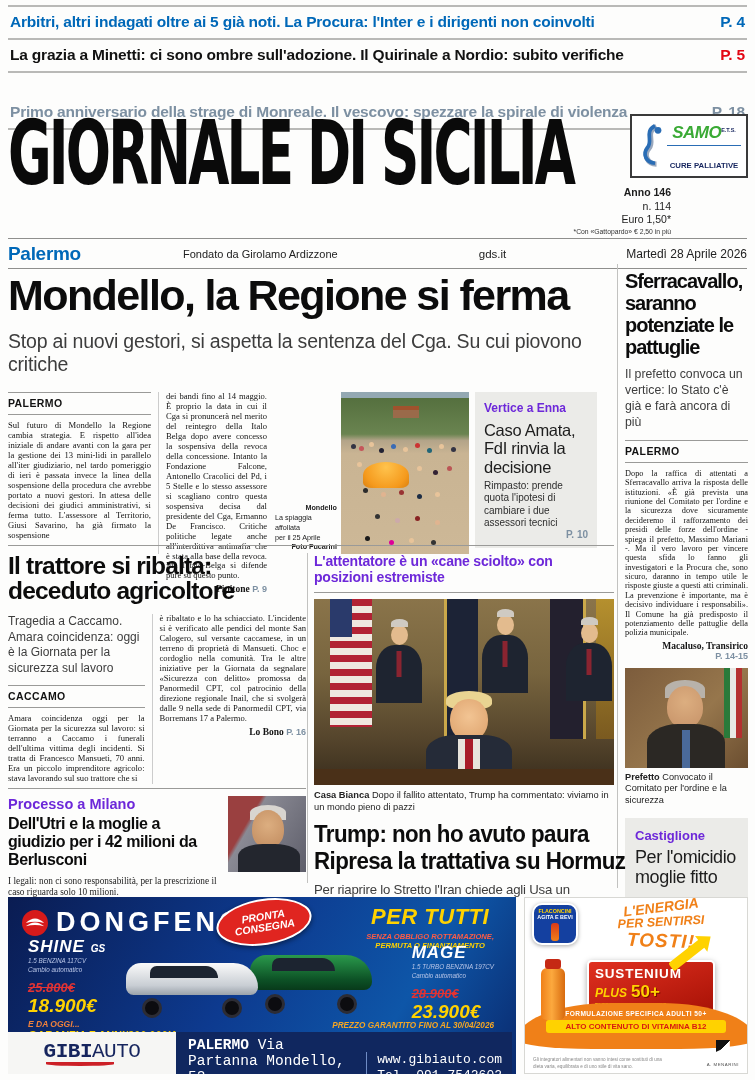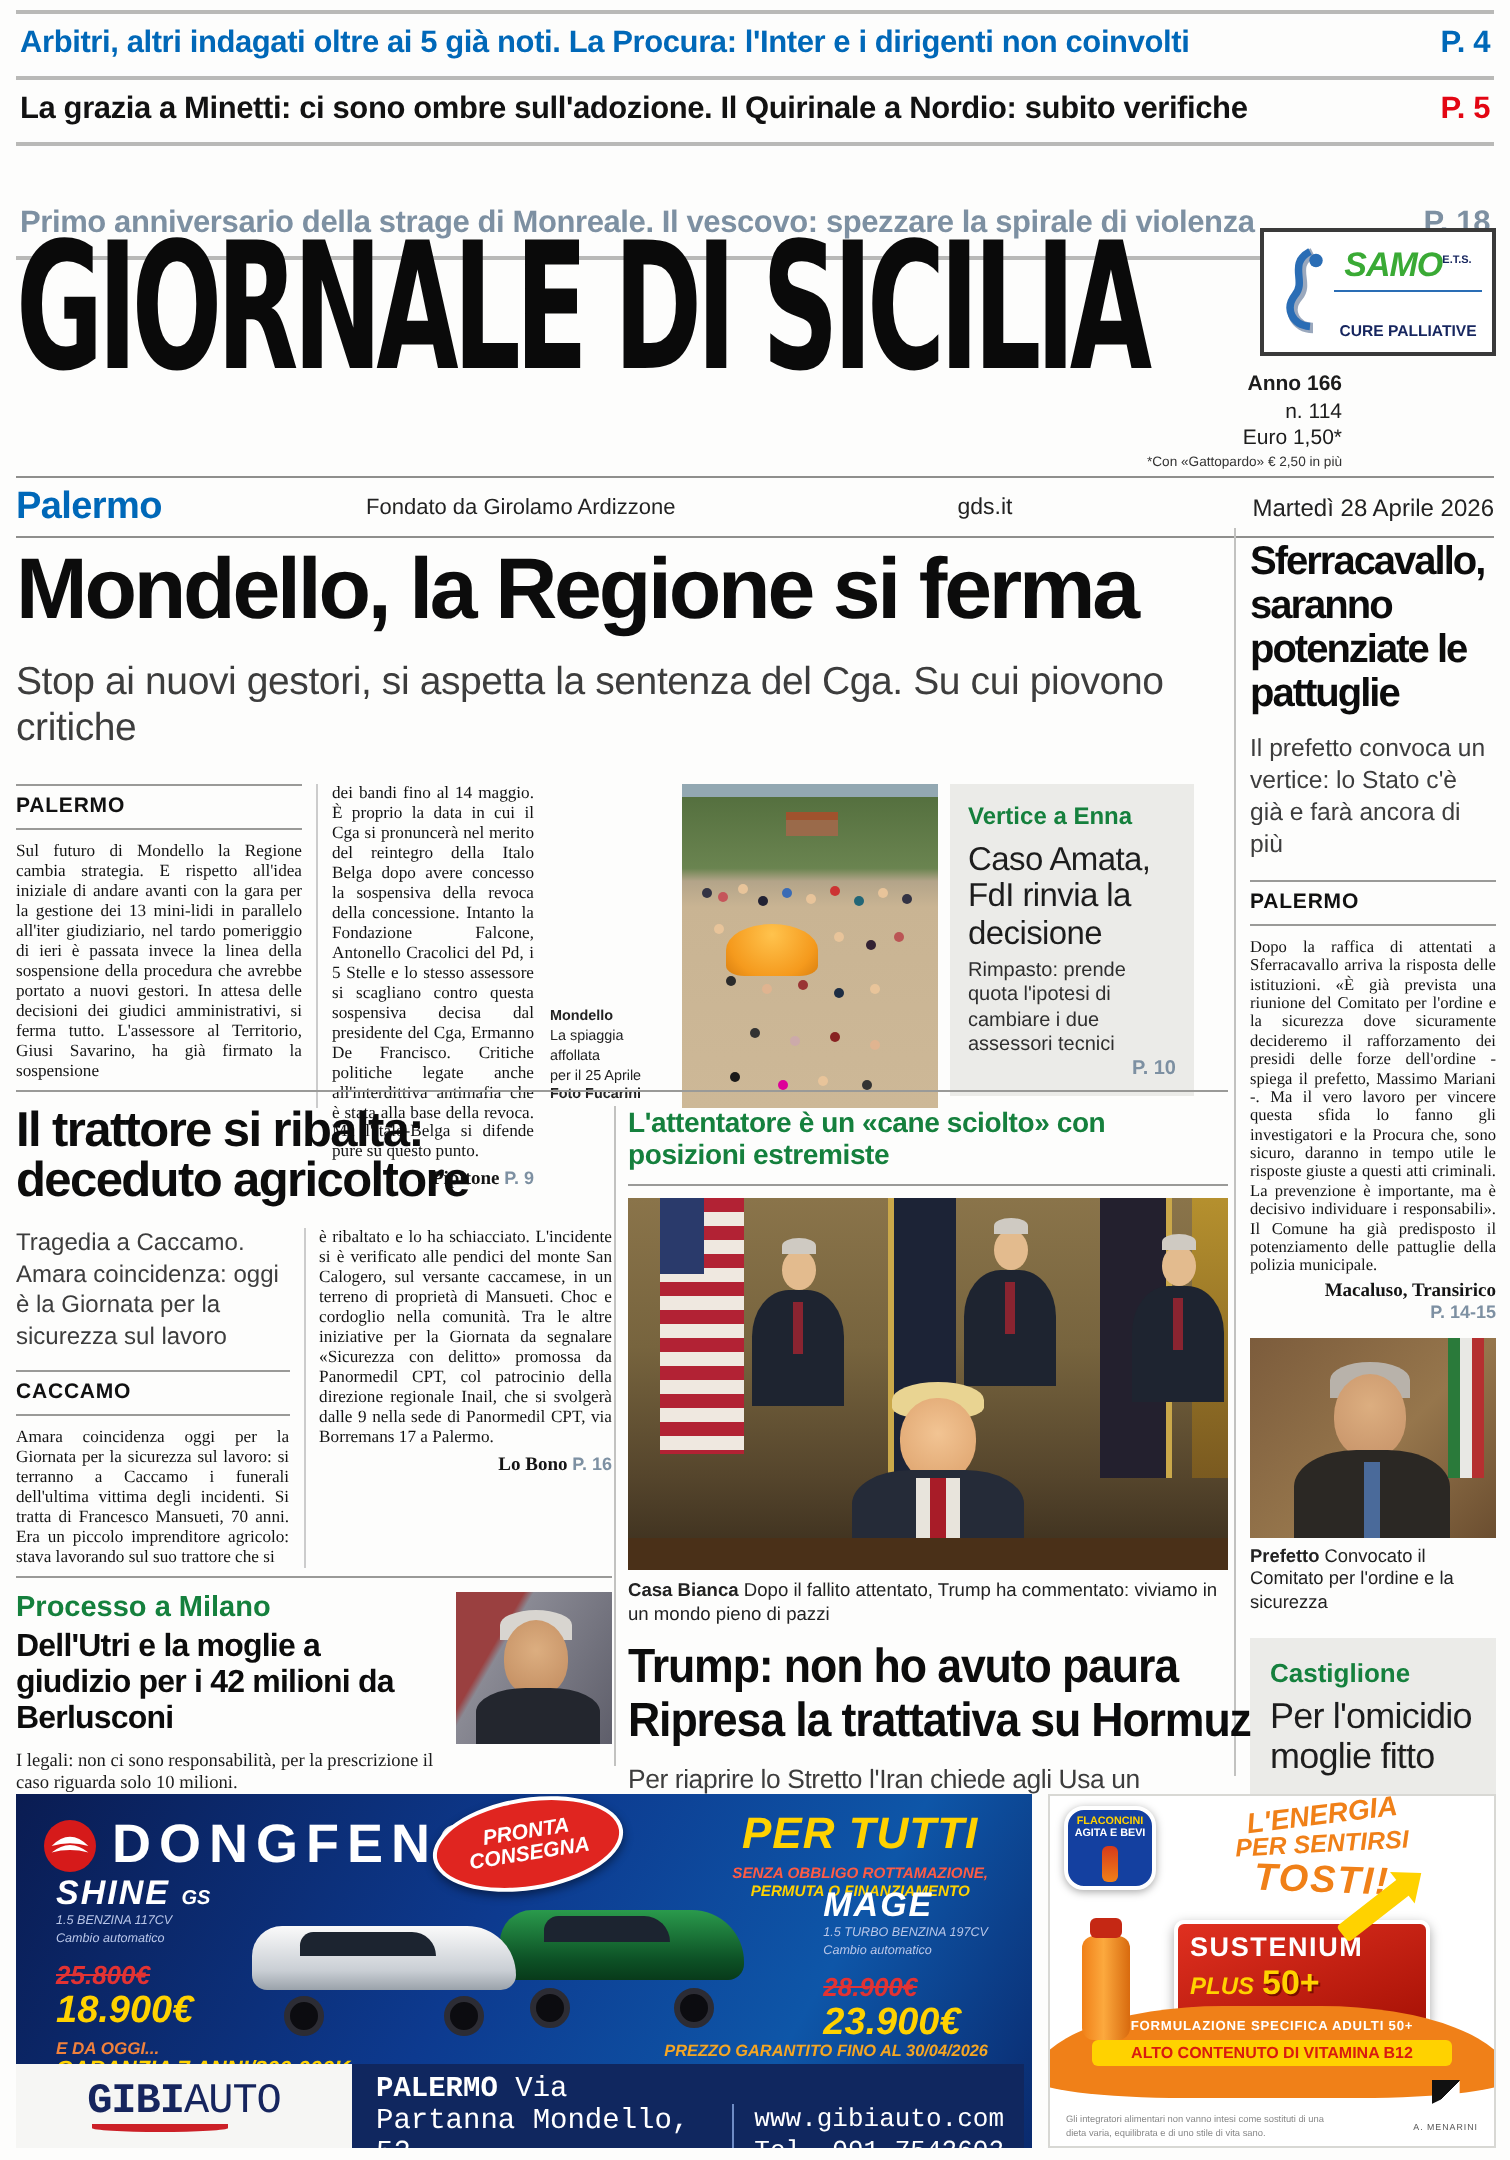--- a/index.html
+++ b/index.html
@@ -39,34 +39,34 @@
   .founded { width:225px; font-size:11px; color:#222; }
   .gds { flex:1; font-size:11.5px; color:#222; text-align:center; }
   .dateit { width:170px; font-size:12px; color:#222; text-align:right; }
   
   .kickbar { font-size:10.5px; font-weight:800; letter-spacing:.4px; color:#111;
     border-top:1px solid #9a9a98; border-bottom:1px solid #9a9a98; padding:4px 0 5px; margin-bottom:6px; }
   .body-txt { font-family:"Liberation Serif", serif; font-size:8.6px; line-height:1.16;
     text-align:justify; color:#131313; }
   .byline { font-family:"Liberation Serif", serif; font-size:9.5px; font-weight:700; text-align:right; margin-top:3px; }
   .byline .pref { color:#7d90a2; font-family:"Liberation Sans",sans-serif; font-size:9px; }
-  .bluekick { color:#15803d; font-weight:800; }
+  .bluekick { color:#6d28d9; font-weight:800; }
   .graybox { background:#ebebe8; }
   .boxpage { color:#7d90a2; font-weight:700; font-size:10px; text-align:right; }
   
   .lead { position:absolute; left:8px; top:274px; width:606px; }
   .lead h1 { font-size:43px; font-weight:800; letter-spacing:-1.6px; line-height:1; color:#0c0c0c; white-space:nowrap; }
   .lead-sub { margin-top:13px; font-size:19.5px; letter-spacing:-.2px; color:#3d3d3d; }
   .lead-cols { display:flex; margin-top:16px; height:162px; }
   .lc1 { width:143px; }
   .coldiv { width:1px; background:#ccc; margin:0 7px; }
   .lc2 { width:101px; display:flex; flex-direction:column; }
   .lcap { width:74px; padding:0 4px 2px 8px; display:flex; flex-direction:column; justify-content:flex-end;
     font-size:7.2px; line-height:1.35; color:#222; }
-  .lcap .b { font-weight:700; }
+  .lcap .b { font-weight:700;text-align:right; }
   .lphoto { width:128px; height:162px; position:relative; overflow:hidden; background:
     linear-gradient(180deg,#93a8b2 0%,#93a8b2 4%,#55703f 4%,#6a8450 26%,#b3a489 30%,#c9b493 38%,#cdb897 100%); }
   .lp-house { position:absolute; left:52px; top:14px; width:26px; height:12px; background:#9a6a4a; border-top:4px solid #a0522d; }
   .lp-umb { position:absolute; left:22px; top:70px; width:46px; height:26px; border-radius:50% 50% 20% 20%; background:radial-gradient(circle at 50% 20%,#ffc34d,#f59a1d 70%,#d97f10); }
   .lp-crowd { position:absolute; left:10px; top:52px; width:5px; height:5px; border-radius:50%; background:#334;
     box-shadow:8px 2px #c5555a,18px -2px #e8c49a,28px 4px #223,40px 0 #3a6bb5,52px 3px #e8c49a,64px -1px #c33,
     76px 4px #267,88px 0 #e8c49a,100px 3px #334,6px 18px #e8c49a,20px 22px #c87,34px 20px #245,50px 24px #d4b,
     66px 22px #e8c49a,82px 26px #323,96px 22px #b55,12px 44px #2b2b2b,30px 48px #e0b490,48px 46px #933,
     66px 50px #1d2d44,84px 48px #e8c49a,24px 70px #333,44px 74px #caa,64px 72px #822,84px 76px #e0b490,
     14px 92px #1a1a1a,38px 96px #d09,58px 94px #e8c49a,80px 96px #333; }
@@ -268,21 +268,21 @@
       <path d="M24 3 C9 11 22 23 14 32 C7 41 12 52 24 53" stroke="#2a6db5" fill="none" stroke-width="5"></path>
       <circle cx="28" cy="9" r="4.5" fill="#2a6db5"></circle>
     </svg>
     <div class="samo-txt">
       <div><span class="samo-name">SAMO</span><span class="samo-ets">E.T.S.</span></div>
       <div class="samo-tag">CURE PALLIATIVE</div>
     </div>
   </div>
 
   <div class="issue">
-    <div class="b">Anno 166</div>
+    <div class="b">Anno 146</div>
     <div>n. 114</div>
     <div>Euro 1,50*</div>
     <div class="issue-note">*Con «Gattopardo» € 2,50 in più</div>
   </div>
 
   <div class="daterow">
     <div class="edition">Palermo</div>
     <div class="founded">Fondato da Girolamo Ardizzone</div>
     <div class="gds">gds.it</div>
     <div class="dateit">Martedì 28 Aprile 2026</div>

